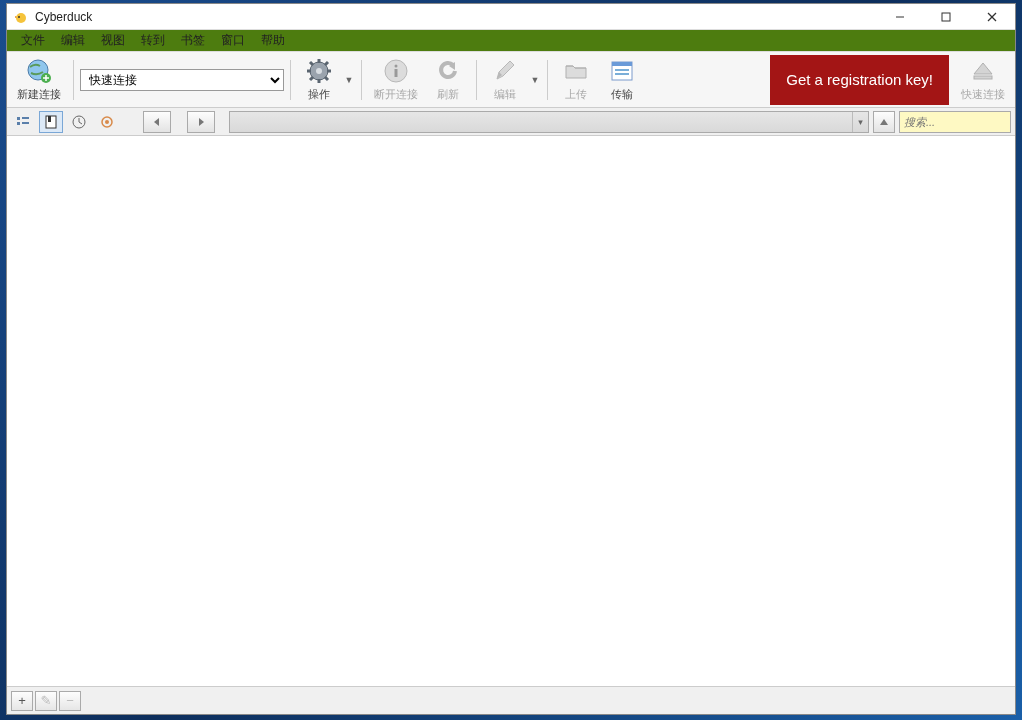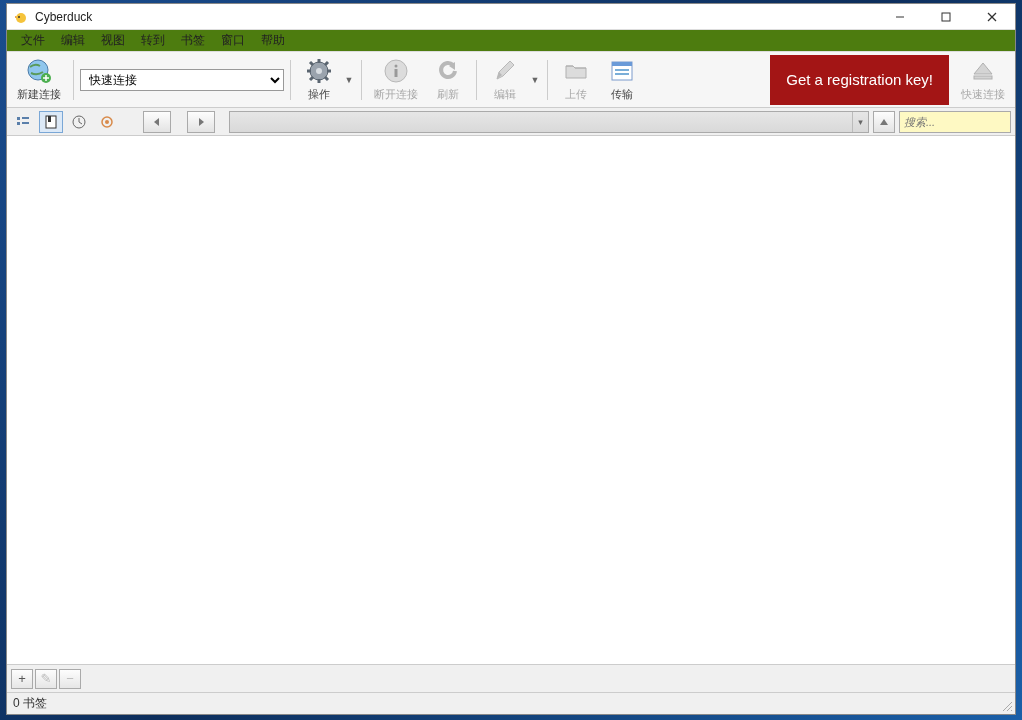--- a/index.html
+++ b/index.html
@@ -426,24 +426,14 @@
   </div>
 
   <div class="content-area"></div>
 
   <div class="bottom-toolbar">
     <div class="bot-btn">+</div>
     <div class="bot-btn disabled">✎</div>
     <div class="bot-btn disabled">−</div>
   </div>
 
-  <div class="statusbar">
-    <span>0 书签</span>
-    <span class="resize-grip">
-      <svg width="12" height="12">
-          <line x1="2" y1="11" x2="11" y2="2" stroke="#aaa"></line>
-          <line x1="6" y1="11" x2="11" y2="6" stroke="#aaa"></line>
-          <line x1="10" y1="11" x2="11" y2="10" stroke="#aaa"></line>
-        </svg>
-    </span>
-  </div>
 
 </div>
 
 </body></html>

